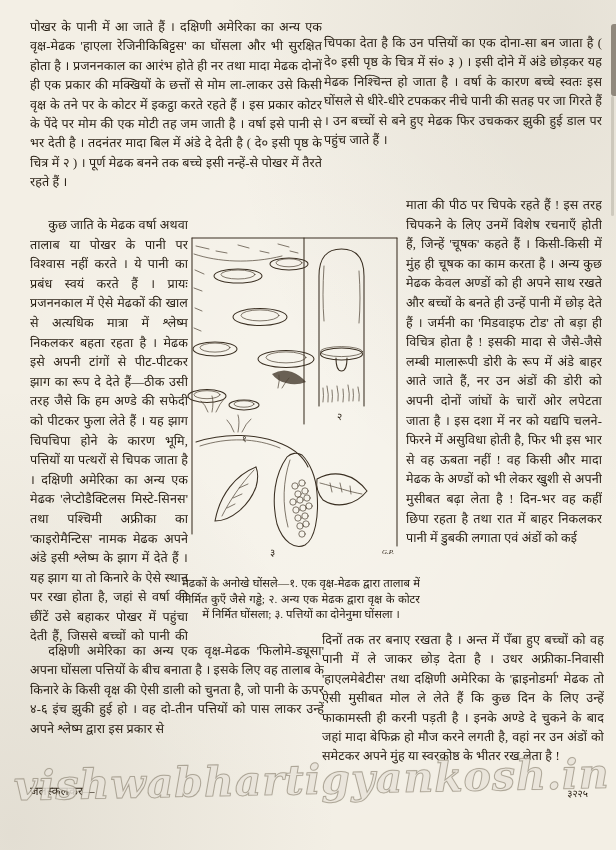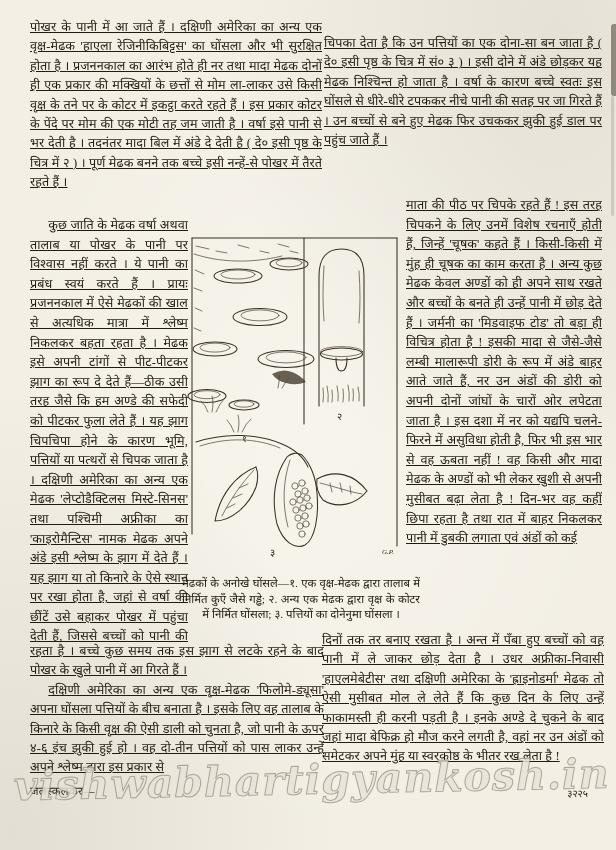--- a/index.html
+++ b/index.html
@@ -16,21 +16,20 @@
     font-family:"Liberation Serif","DejaVu Serif",serif;
     color:#241b10;
   }
   .tblock{
     position:absolute;
     font-size:12.6px;
     line-height:19.4px;
     text-align:justify;
     overflow:hidden;
     letter-spacing:.1px;
-    text-decoration:underline;
   }
   .tblock p{margin:0;}
   .tblock p.indent{text-indent:1.45em;}
   .narrow{line-height:19.6px;}
   .figure-wrap{position:absolute;left:186px;top:236px;width:216px;height:336px;}
   .caption{
     position:absolute;left:182px;top:576px;width:238px;height:64px;
     font-size:11.4px;line-height:15.6px;
     text-align:justify;text-align-last:center;
     overflow:hidden;
@@ -73,21 +72,20 @@
 
   <div class="tblock" style="left:30px;top:18px;width:292px;height:216px;">
     <p>पोखर के पानी में आ जाते हैं । दक्षिणी अमेरिका का अन्य एक वृक्ष-मेढक 'हाएला रेजिनीकिबिट्टस' का घोंसला और भी सुरक्षित होता है । प्रजननकाल का आरंभ होते ही नर तथा मादा मेढक दोनों ही एक प्रकार की मक्खियों के छत्तों से मोम ला-लाकर उसे किसी वृक्ष के तने पर के कोटर में इकट्ठा करते रहते हैं । इस प्रकार कोटर के पेंदे पर मोम की एक मोटी तह जम जाती है । वर्षा इसे पानी से भर देती है । तदनंतर मादा बिल में अंडे दे देती है ( दे० इसी पृष्ठ के चित्र में २ ) । पूर्ण मेढक बनने तक बच्चे इसी नन्हें-से पोखर में तैरते रहते हैं ।</p>
   </div>
 
   <div class="tblock narrow" style="left:30px;top:216px;width:158px;height:428px;">
     <p class="indent">कुछ जाति के मेढक वर्षा अथवा तालाब या पोखर के पानी पर विश्वास नहीं करते । ये पानी का प्रबंध स्वयं करते हैं । प्रायः प्रजननकाल में ऐसे मेढकों की खाल से अत्यधिक मात्रा में श्लेष्म निकलकर बहता रहता है । मेढक इसे अपनी टांगों से पीट-पीटकर झाग का रूप दे देते हैं—ठीक उसी तरह जैसे कि हम अण्डे की सफेदी को पीटकर फुला लेते हैं । यह झाग चिपचिपा होने के कारण भूमि, पत्तियों या पत्थरों से चिपक जाता है । दक्षिणी अमेरिका का अन्य एक मेढक 'लेप्टोडैक्टिलस मिस्टे-सिनस' तथा पश्चिमी अफ्रीका का 'काइरोमैन्टिस' नामक मेढक अपने अंडे इसी श्लेष्म के झाग में देते हैं । यह झाग या तो किनारे के ऐसे स्थान पर रखा होता है, जहां से वर्षा की छींटें उसे बहाकर पोखर में पहुंचा देती हैं, जिससे बच्चों को पानी की कमी न रहे; अथवा वह पानी की सतह पर उतराता</p>
   </div>
 
   <div class="tblock" style="left:30px;top:642px;width:294px;height:160px;">
-    <p>रहता है । बच्चे कुछ समय तक इस झाग से लटके रहने के बाद पोखर के खुले पानी में आ गिरते हैं ।</p>
     <p class="indent">दक्षिणी अमेरिका का अन्य एक वृक्ष-मेढक 'फिलोमे-ड्यूसा' अपना घोंसला पत्तियों के बीच बनाता है । इसके लिए वह तालाब के किनारे के किसी वृक्ष की ऐसी डाली को चुनता है, जो पानी के ऊपर ४-६ इंच झुकी हुई हो । वह दो-तीन पत्तियों को पास लाकर उन्हें अपने श्लेष्म द्वारा इस प्रकार से</p>
   </div>
 
   <div class="tblock" style="left:324px;top:34px;width:278px;height:194px;">
     <p>चिपका देता है कि उन पत्तियों का एक दोना-सा बन जाता है ( दे० इसी पृष्ठ के चित्र में सं० ३ ) । इसी दोने में अंडे छोड़कर यह मेढक निश्चिन्त हो जाता है । वर्षा के कारण बच्चे स्वतः इस घोंसले से धीरे-धीरे टपककर नीचे पानी की सतह पर जा गिरते हैं । उन बच्चों से बने हुए मेढक फिर उचककर झुकी हुई डाल पर पहुंच जाते हैं ।</p>
   </div>
 
   <div class="tblock narrow" style="left:406px;top:196px;width:196px;height:444px;">
     <p>माता की पीठ पर चिपके रहते हैं ! इस तरह चिपकने के लिए उनमें विशेष रचनाएँ होती हैं, जिन्हें 'चूषक' कहते हैं । किसी-किसी में मुंह ही चूषक का काम करता है । अन्य कुछ मेढक केवल अण्डों को ही अपने साथ रखते और बच्चों के बनते ही उन्हें पानी में छोड़ देते हैं । जर्मनी का 'मिडवाइफ टोड' तो बड़ा ही विचित्र होता है ! इसकी मादा से जैसे-जैसे लम्बी मालारूपी डोरी के रूप में अंडे बाहर आते जाते हैं, नर उन अंडों की डोरी को अपनी दोनों जांघों के चारों ओर लपेटता जाता है । इस दशा में नर को यद्यपि चलने-फिरने में असुविधा होती है, फिर भी इस भार से वह ऊबता नहीं ! वह किसी और मादा मेढक के अण्डों को भी लेकर खुशी से अपनी मुसीबत बढ़ा लेता है ! दिन-भर वह कहीं छिपा रहता है तथा रात में बाहर निकलकर पानी में डुबकी लगाता एवं अंडों को कई</p>
   </div>

